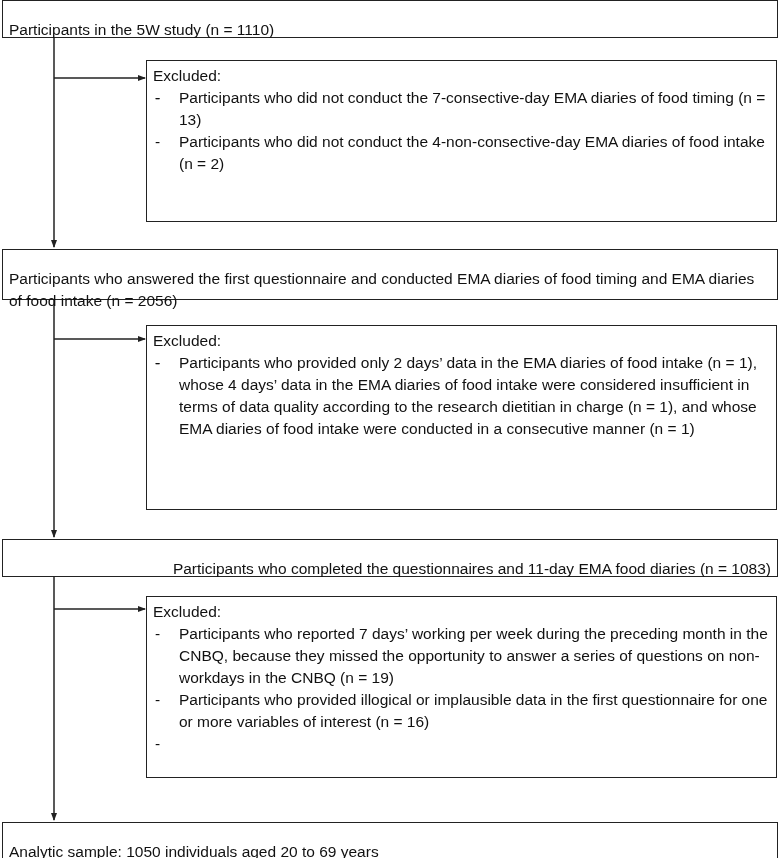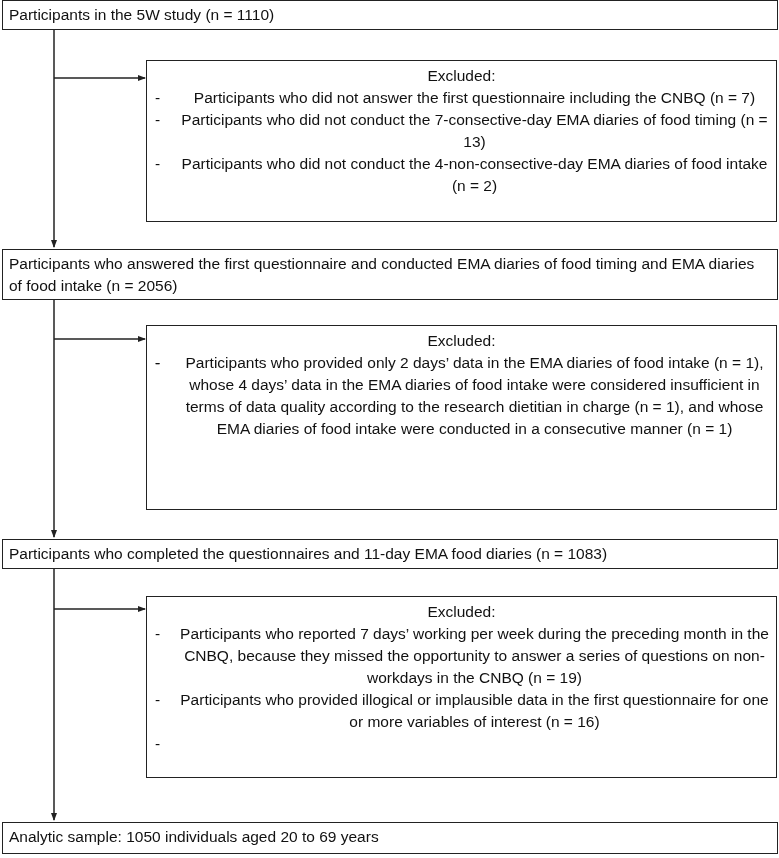--- a/index.html
+++ b/index.html
@@ -1,31 +1,31 @@
 <!DOCTYPE html>
 <html><head>
 <meta charset="utf-8">
 <style>
   html, body { margin: 0; padding: 0; background: #ffffff; }
   body { width: 779px; height: 858px; position: relative; overflow: hidden;
          font-family: "Liberation Sans", sans-serif; color: #111111; }
   .box { position: absolute; box-sizing: border-box; border: 1.5px solid #222222; background: #ffffff;
          font-size: 15.5px; line-height: 22px; }
-  .main { left: 2px; right: 1px; padding: 3px 6px; }
-  .excl { left: 146px; width: 631px; padding: 4px 6px 4px 6px; text-align: center; }
+  .main { left: 2px; right: 1px; padding: 18px 6px; }
+  .excl { left: 146px; width: 631px; padding: 4px 6px 4px 6px; }
   .excl .title { display: block; }
   .excl ul { list-style: none; margin: 0; padding: 0; }
   .excl li { position: relative; padding-left: 26px; }
   .excl li .dash { position: absolute; left: 2px; top: 0; }
   svg.lines { position: absolute; left: 0; top: 0; width: 779px; height: 858px; pointer-events: none; }
   #b1 { top: 0px; height: 30px; }
   #e1 { top: 60px; height: 162px; }
   #b2 { top: 249px; height: 51px; }
   #e2 { top: 325px; height: 185px; }
-  #b3 { top: 539px; height: 30px; }
+  #b3 { top: 539px; height: 30px; text-align: right; }
   #e3 { top: 596px; height: 182px; }
   #b4 { top: 822px; height: 32px; }
 </style>
 </head>
 <body>
 
 <svg class="lines" viewBox="0 0 779 858">
   <defs>
     <marker id="ah" markerWidth="8" markerHeight="8" refX="7" refY="4" orient="auto" markerUnits="userSpaceOnUse">
       <path d="M0,1 L8,4 L0,7 Z" fill="#222222"></path>
@@ -41,21 +41,21 @@
   <line x1="54" y1="609" x2="145" y2="609" stroke="#222" stroke-width="1.5" marker-end="url(#ah)"></line>
 </svg>
 
 <div class="box main" id="b1">
   <span>Participants in the 5W study (n = 1110)</span>
 </div>
 
 <div class="box excl" id="e1">
   <span class="title">Excluded:</span>
   <ul>
-    <li><span class="dash">-</span><span>Participants who did not answer the first questionnaire including the CNBQ (n = 7)</span></li>
+    <li><span class="dash">-</span></li>
     <li><span class="dash">-</span><span>Participants who did not conduct the 7-consective-day EMA diaries of food timing (n = 13)</span></li>
     <li><span class="dash">-</span><span>Participants who did not conduct the 4-non-consective-day EMA diaries of food intake (n = 2)</span></li>
   </ul>
 </div>
 
 <div class="box main" id="b2">
   <span>Participants who answered the first questionnaire and conducted EMA diaries of food timing and EMA diaries of food intake (n = 2056)</span>
 </div>
 
 <div class="box excl" id="e2">

